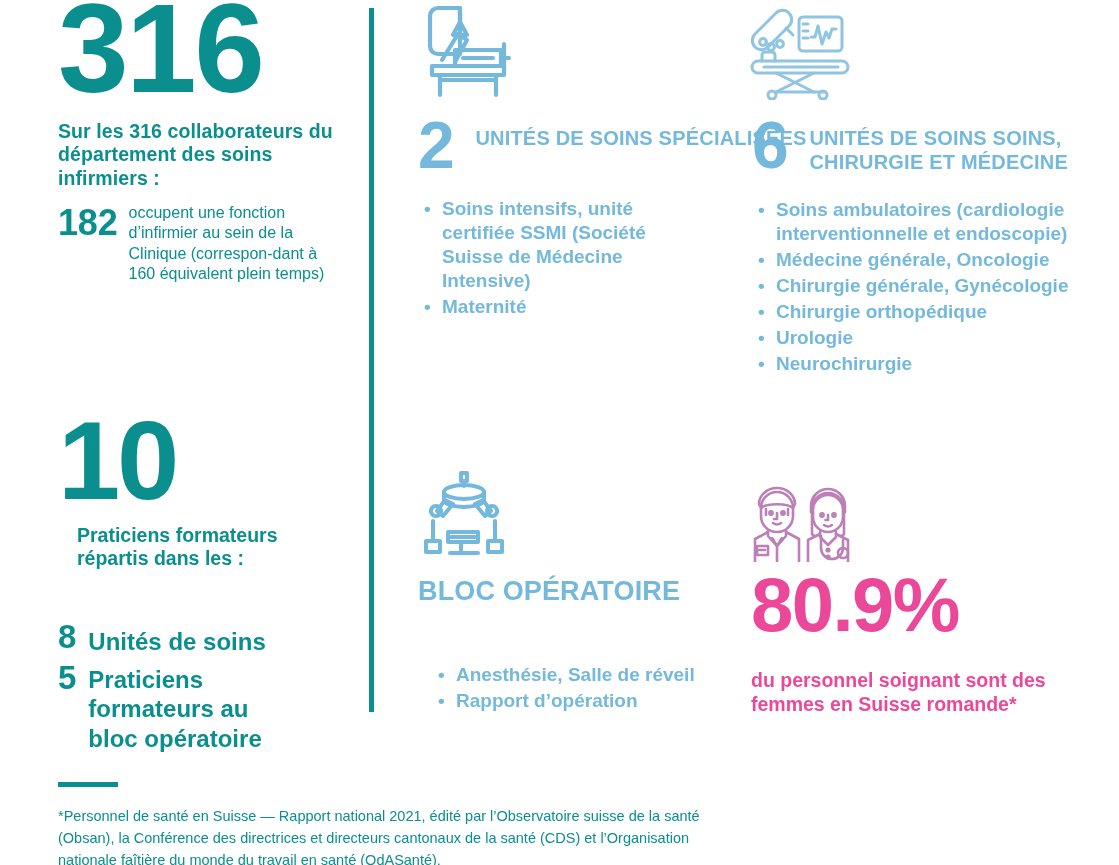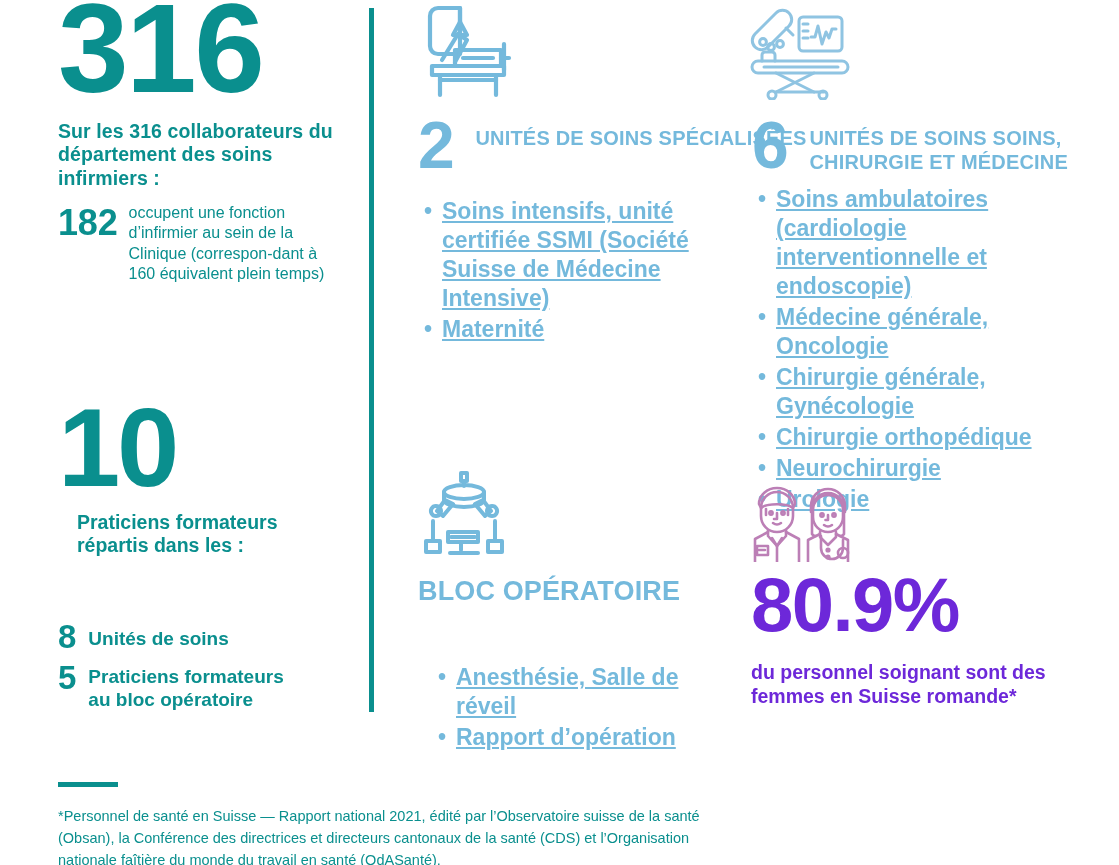--- a/index.html
+++ b/index.html
@@ -34,21 +34,21 @@
   .block { position: absolute; }
 
   .bignum {
     font-weight: bold;
     line-height: 0.8;
     letter-spacing: -0.03em;
   }
 
   .teal  { color: #0a8f8e; }
   .blue  { color: #74b9dc; }
-  .mauve { color: #6d28d9; }
+  .mauve { color: #ec4899; }
 
   
   #stat-316 {
     left: 58px;
     top: -2px;
   }
   #stat-316 .bignum {
     font-size: 127px;
     letter-spacing: -0.02em;
   }
@@ -78,21 +78,21 @@
   }
   #stat-182 .desc {
     font-size: 16px;
     font-weight: normal;
     line-height: 1.28;
     width: 196px;
   }
 
   #stat-10 {
     left: 58px;
-    top: 403px;
+    top: 416px;
   }
   #stat-10 .bignum {
     font-size: 112px;
   }
   #stat-10 .desc {
     margin-top: 18px;
     font-size: 19.5px;
     font-weight: bold;
     line-height: 1.22;
     width: 260px;
@@ -105,21 +105,21 @@
     align-items: flex-start;
   }
   .subrow .num {
     font-size: 33px;
     font-weight: bold;
     line-height: 1;
     margin-right: 12px;
     flex: 0 0 auto;
   }
   .subrow .txt {
-    font-size: 19px;
+    font-size: 24px;
     font-weight: bold;
     line-height: 1.22;
     padding-top: 7px;
     width: 215px;
   }
   #sub-8 { left: 58px; top: 620px; }
   #sub-5 { left: 58px; top: 661px; }
   #sub-5 .txt { padding-top: 4px; }
 
   
@@ -146,38 +146,37 @@
   #head-2 .n { margin-right: 22px; }
   #head-6 { left: 752px; top: 118px; }
   #head-6 .n { margin-right: 22px; }
 
   
   ul.bullets {
     position: absolute;
     list-style: none;
     margin: 0;
     padding: 0;
-    font-size: 23px;
+    font-size: 19px;
     font-weight: bold;
     line-height: 1.26;
-    text-decoration: underline;
   }
   ul.bullets li {
     position: relative;
     padding-left: 24px;
     margin-bottom: 2px;
   }
   ul.bullets li::before {
     content: "•";
     position: absolute;
     left: 6px;
     top: 0;
   }
   #list-specialisees { left: 418px; top: 197px; width: 290px; }
-  #list-aigus { left: 752px; top: 185px; width: 320px; }
+  #list-aigus { left: 752px; top: 198px; width: 320px; }
   #list-bloc { left: 432px; top: 663px; width: 290px; }
 
   
   #bloc-title {
     position: absolute;
     left: 418px;
     top: 576px;
     font-size: 27px;
     font-weight: bold;
     line-height: 1.18;
@@ -189,21 +188,21 @@
     position: absolute;
     left: 751px;
     top: 569px;
   }
   #stat-pct .bignum {
     font-size: 76px;
     letter-spacing: -0.02em;
     line-height: 0.95;
   }
   #stat-pct .desc {
-    margin-top: 20px;
+    margin-top: 28px;
     font-size: 19.5px;
     font-weight: bold;
     line-height: 1.22;
     width: 300px;
   }
 
   
   #footnote-rule {
     position: absolute;
     left: 58px;
@@ -356,22 +355,22 @@
   <div class="numhead" id="head-6">
     <div class="n blue">6</div>
     <div class="lbl blue">UNITÉS DE SOINS SOINS, CHIRURGIE ET MÉDECINE</div>
   </div>
 
   <ul class="bullets blue" id="list-aigus">
     <li>Soins ambulatoires (cardiologie interventionnelle et endoscopie)</li>
     <li>Médecine générale, Oncologie</li>
     <li>Chirurgie générale, Gynécologie</li>
     <li>Chirurgie orthopédique</li>
+    <li>Urologie</li>
     <li>Neurochirurgie</li>
-    <li>Urologie</li>
   </ul>
 
   <div class="icon" id="icon-staff">
     <svg width="112" height="80" viewBox="0 0 112 80" fill="none" stroke="#bc7fb6" stroke-width="2.6" stroke-linecap="round" stroke-linejoin="round">
 
       <path d="M12 26 a16 16 0 0 1 32 0 v8 a16 16 0 0 1 -32 0 z"></path>
       <path d="M10 22 a18 16 0 0 1 36 0 l-2 4 c-6 -5 -26 -5 -32 0 z"></path>
       <circle cx="22" cy="31" r="1.6"></circle>
       <circle cx="34" cy="31" r="1.6"></circle>
       <path d="M28 31 v6 h-3"></path>

